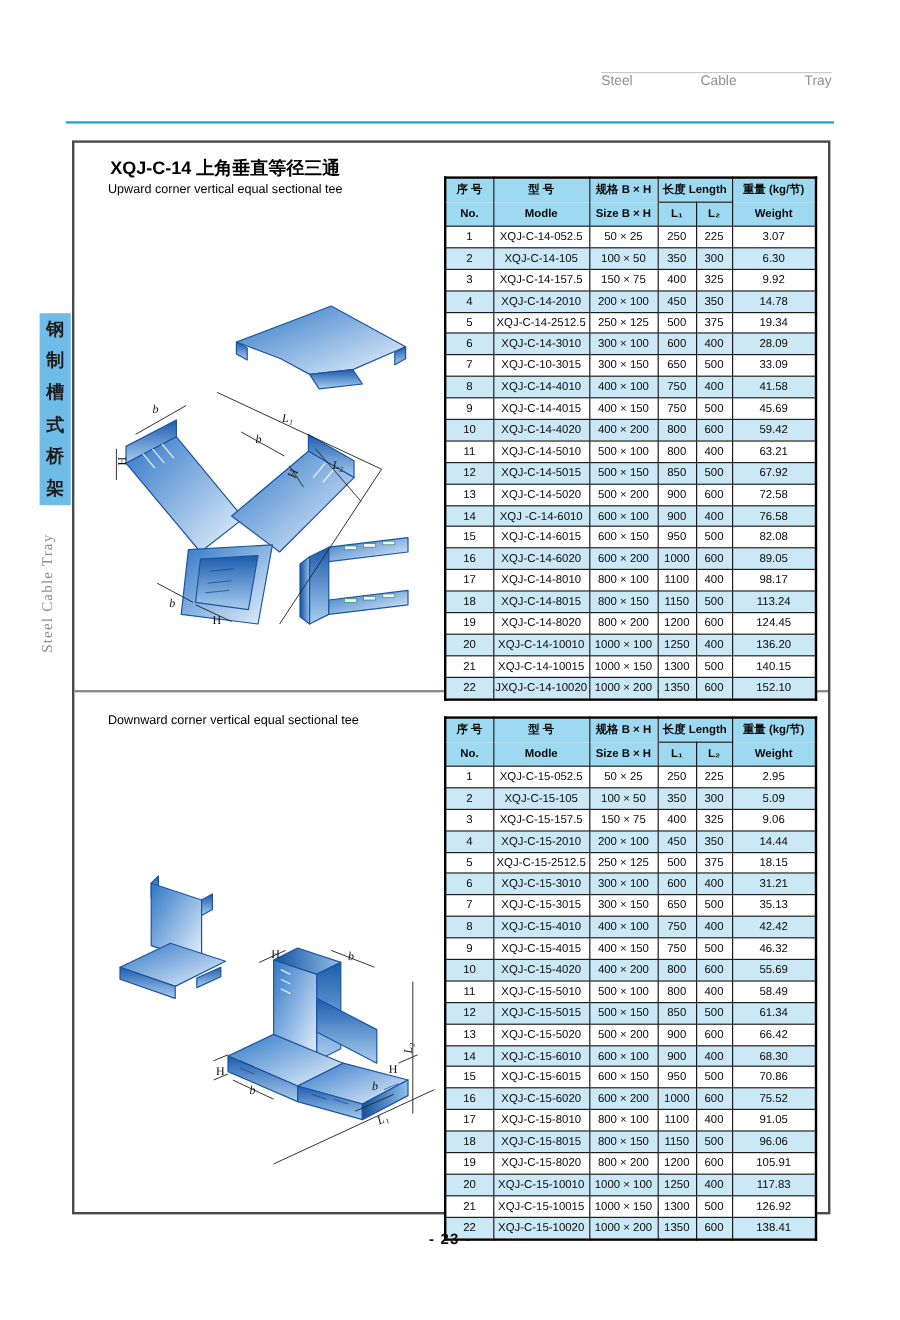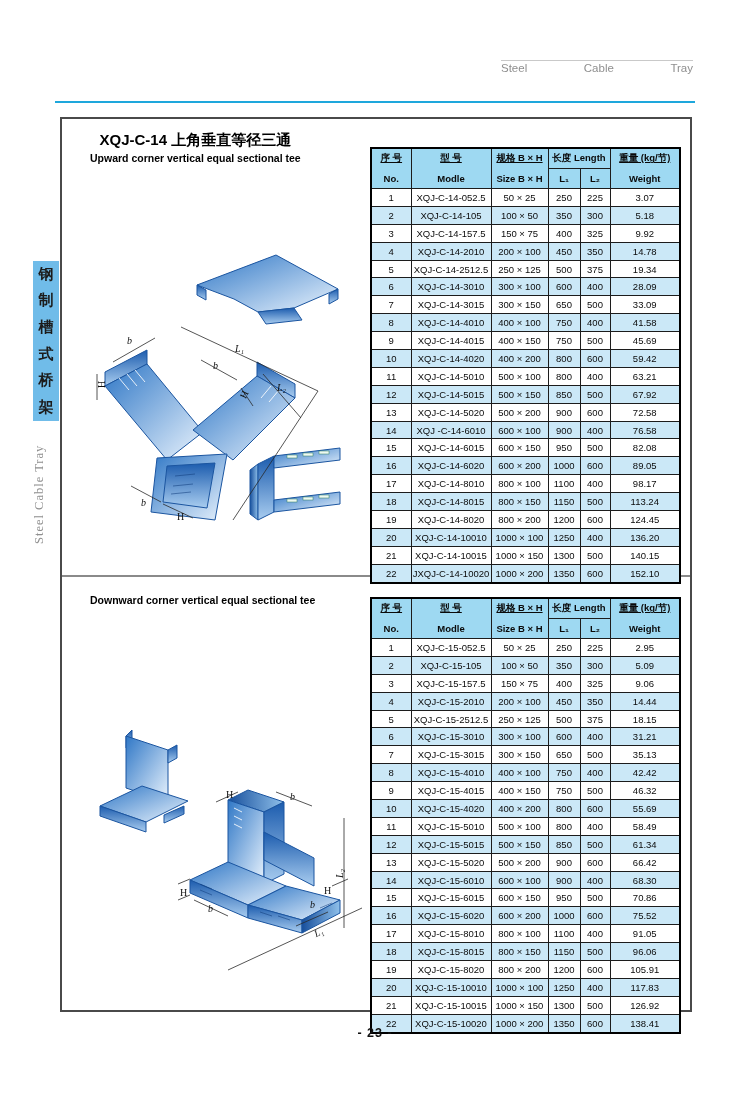--- a/index.html
+++ b/index.html
@@ -16,28 +16,28 @@
   #divider{position:absolute;left:62px;top:575px;width:628px;height:2px;background:#8a8a8a;}
   
   #side-box{position:absolute;left:33px;top:261px;width:26px;height:160px;background:#70bce9;
             display:flex;flex-direction:column;align-items:center;justify-content:space-around;
             font-size:15px;font-weight:bold;color:#1c1c1c;}
   #side-en{position:absolute;left:32px;top:424px;width:28px;height:140px;writing-mode:vertical-rl;
            transform:rotate(180deg);font-family:"Liberation Serif",serif;font-size:12.5px;color:#8e8e8e;
            text-align:center;letter-spacing:1px;}
   
   .sec-title{position:absolute;left:90px;font-size:15px;font-weight:bold;color:#000;white-space:nowrap;}
-  .sec-sub{font-size:10.5px;font-weight:bold;margin-top:2px;}
+  .sec-sub{font-size:10.5px;font-weight:normal;margin-top:2px;}
   
   .tbl-wrap{position:absolute;left:370px;}
   table.spec{border-collapse:collapse;table-layout:fixed;width:309px;text-align:center;
              border:2px solid #000;font-size:9.5px;color:#0a0a0a;}
   table.spec th,table.spec td{border:1px solid #1c1c1c;padding:0;white-space:nowrap;overflow:hidden;}
   table.spec thead th{background:#9ed9f2;font-weight:bold;height:19px;font-size:9.5px;}
-  table.spec thead tr.r1 th.merge{border-bottom:none;text-decoration:underline;}
+  table.spec thead tr.r1 th.merge{border-bottom:none;}
   table.spec thead tr.r2 th.merge{border-top:none;}
   table.spec tbody td{height:16.9px;background:#ffffff;}
   table.spec tbody tr:nth-child(even) td{background:#cbe8f7;}
   
   svg .edge{stroke:#1b55a0;stroke-width:1;stroke-linejoin:round;}
   svg .dim{stroke:#2a2a2a;stroke-width:0.8;fill:none;}
   svg .dimlab{font-family:"Liberation Serif",serif;font-size:10px;fill:#111;}
   svg .it{font-style:italic;}
   svg .hatch{stroke:#ffffff;stroke-width:1;opacity:.85;}
   svg .hatchd{stroke:#123f7e;stroke-width:.8;opacity:.7;}
@@ -184,21 +184,21 @@
           <td>250</td>
           <td>225</td>
           <td>3.07</td>
         </tr>
         <tr>
           <td>2</td>
           <td>XQJ-C-14-105</td>
           <td>100 × 50</td>
           <td>350</td>
           <td>300</td>
-          <td>5.18</td>
+          <td>6.30</td>
         </tr>
         <tr>
           <td>3</td>
           <td>XQJ-C-14-157.5</td>
           <td>150 × 75</td>
           <td>400</td>
           <td>325</td>
           <td>9.92</td>
         </tr>
         <tr>
@@ -220,21 +220,21 @@
         <tr>
           <td>6</td>
           <td>XQJ-C-14-3010</td>
           <td>300 × 100</td>
           <td>600</td>
           <td>400</td>
           <td>28.09</td>
         </tr>
         <tr>
           <td>7</td>
-          <td>XQJ-C-14-3015</td>
+          <td>XQJ-C-10-3015</td>
           <td>300 × 150</td>
           <td>650</td>
           <td>500</td>
           <td>33.09</td>
         </tr>
         <tr>
           <td>8</td>
           <td>XQJ-C-14-4010</td>
           <td>400 × 100</td>
           <td>750</td>

